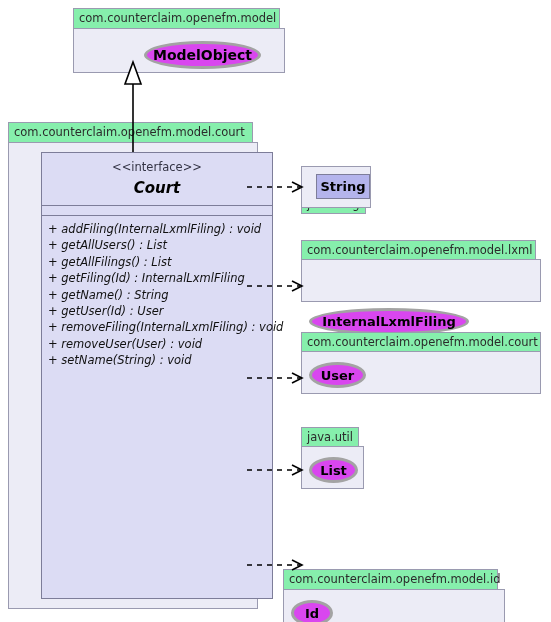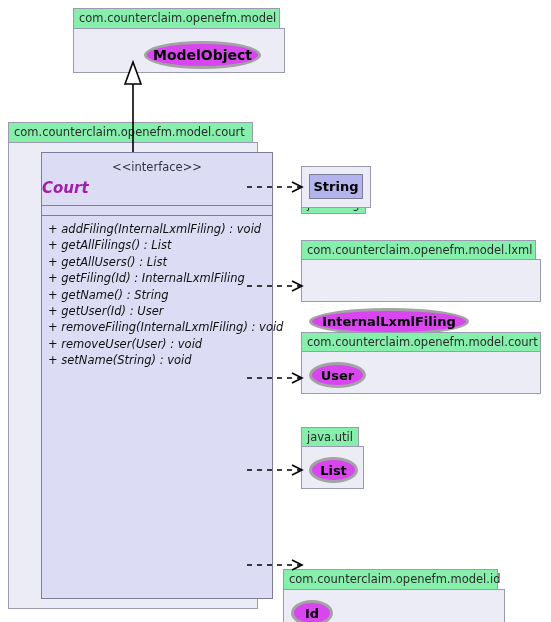--- a/index.html
+++ b/index.html
@@ -68,42 +68,43 @@
     background: #b4b4ec;
     border: 1px solid #7d7d99;
     display: flex;
     align-items: center;
     justify-content: center;
     font-weight: bold;
     color: #000000;
     font-size: 13px;
     font-family: "DejaVu Sans", sans-serif;
     white-space: nowrap;
+    margin-left: 7px;
   }
   
   .iface {
     position: absolute;
     box-sizing: border-box;
     background: #dcdcf4;
     border: 1px solid #7d7d99;
   }
   .iface-stereo {
     text-align: center;
     font-size: 11.5px;
     color: #333344;
     padding-top: 7px;
     font-family: "DejaVu Sans", sans-serif;
     white-space: nowrap;
   }
   .iface-name {
-    text-align: left;
+    text-align: center;
     font-size: 15px;
     font-weight: bold;
     font-style: italic;
-    color: #a21caf;
+    color: #000000;
     padding: 5px 0 8px 0;
     font-family: "DejaVu Sans", sans-serif;
   }
   .sep {
     height: 0;
     border-top: 1px solid #7d7d99;
   }
   .attr-compartment {
     height: 9px;
   }
@@ -142,22 +143,22 @@
     <div class="pkg-body" style="top:20px; width:250px; height:467px;"></div>
 
     <div class="iface" style="left:9px; top:30px; width:232px; height:447px;margin-left:24px;">
       <div class="iface-stereo">&lt;&lt;interface&gt;&gt;</div>
       <div class="iface-name">Court</div>
       <div class="sep"></div>
       <div class="attr-compartment"></div>
       <div class="sep"></div>
       <div class="methods">
         <div class="method">+ addFiling(InternalLxmlFiling) : void</div>
+        <div class="method">+ getAllUsers() : List</div>
         <div class="method">+ getAllFilings() : List</div>
-        <div class="method">+ getAllUsers() : List</div>
         <div class="method">+ getFiling(Id) : InternalLxmlFiling</div>
         <div class="method">+ getName() : String</div>
         <div class="method">+ getUser(Id) : User</div>
         <div class="method">+ removeFiling(InternalLxmlFiling) : void</div>
         <div class="method">+ removeUser(User) : void</div>
         <div class="method">+ setName(String) : void</div>
       </div>
     </div>
   </div>
 

